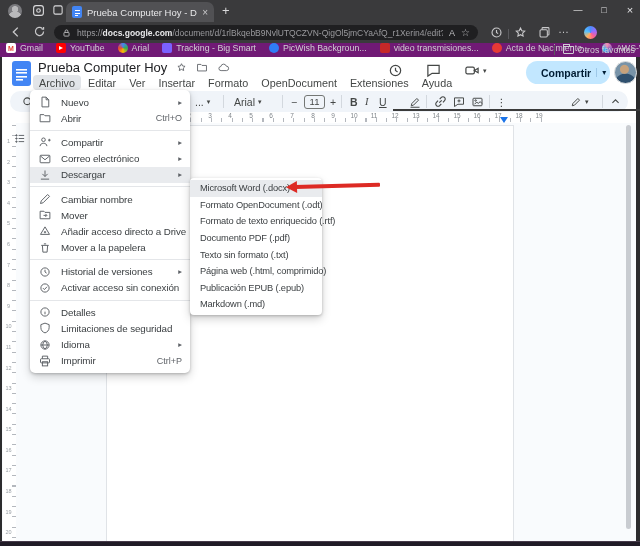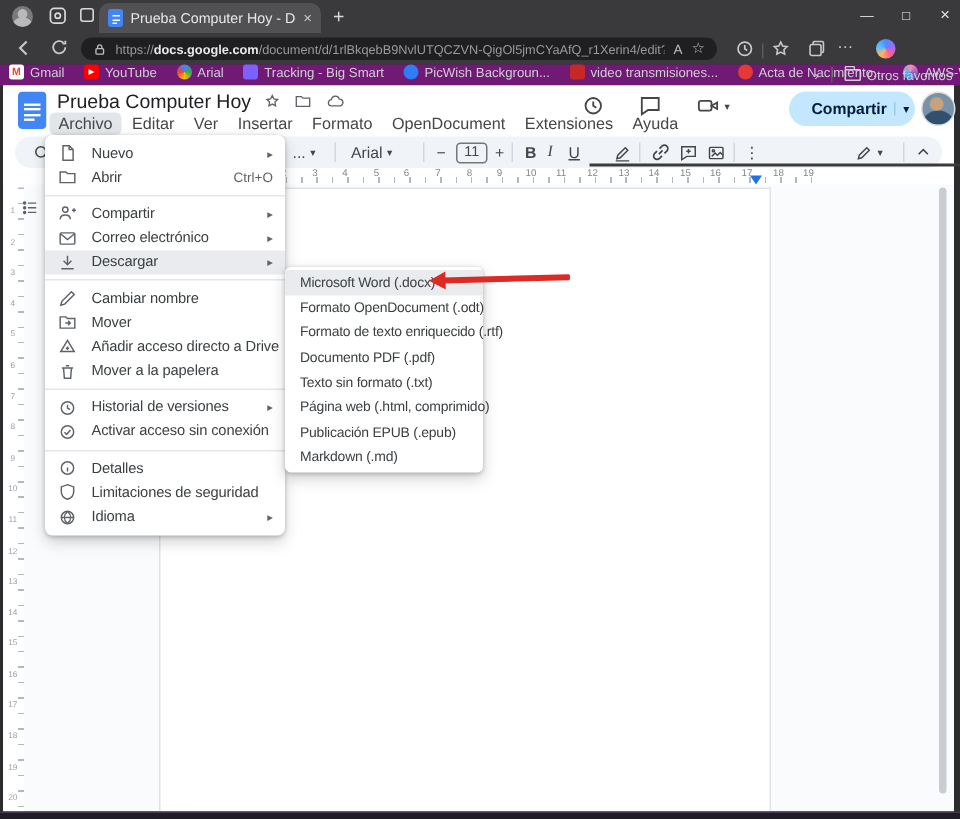--- a/index.html
+++ b/index.html
@@ -562,20 +562,31 @@
     <div class="mi">
       <span class="mic">
           <svg width="12" height="12" viewBox="0 0 16 16" fill="none" stroke="currentColor" stroke-width="1.3">
             <circle cx="8" cy="8" r="5.5"></circle>
             <path d="M2.5 8h11M8 2.5c-4 4-4 7 0 11M8 2.5c4 4 4 7 0 11"></path>
           </svg>
         </span>
       <span class="mil">Idioma</span>
       <span class="mia">▸</span>
     </div>
+    <div class="mi">
+      <span class="mic">
+          <svg width="12" height="12" viewBox="0 0 16 16" fill="none" stroke="currentColor" stroke-width="1.3">
+            <path d="M4.5 5V1.5h7V5"></path>
+            <rect x="2" y="5" width="12" height="5.5" rx="1"></rect>
+            <rect x="4.5" y="9" width="7" height="5.5"></rect>
+          </svg>
+        </span>
+      <span class="mil">Imprimir</span>
+      <span class="mis">Ctrl+P</span>
+    </div>
   </div>
 
   <div class="submenu">
     <div class="smi hl">Microsoft Word (.docx)</div>
     <div class="smi">Formato OpenDocument (.odt)</div>
     <div class="smi">Formato de texto enriquecido (.rtf)</div>
     <div class="smi">Documento PDF (.pdf)</div>
     <div class="smi">Texto sin formato (.txt)</div>
     <div class="smi">Página web (.html, comprimido)</div>
     <div class="smi">Publicación EPUB (.epub)</div>

